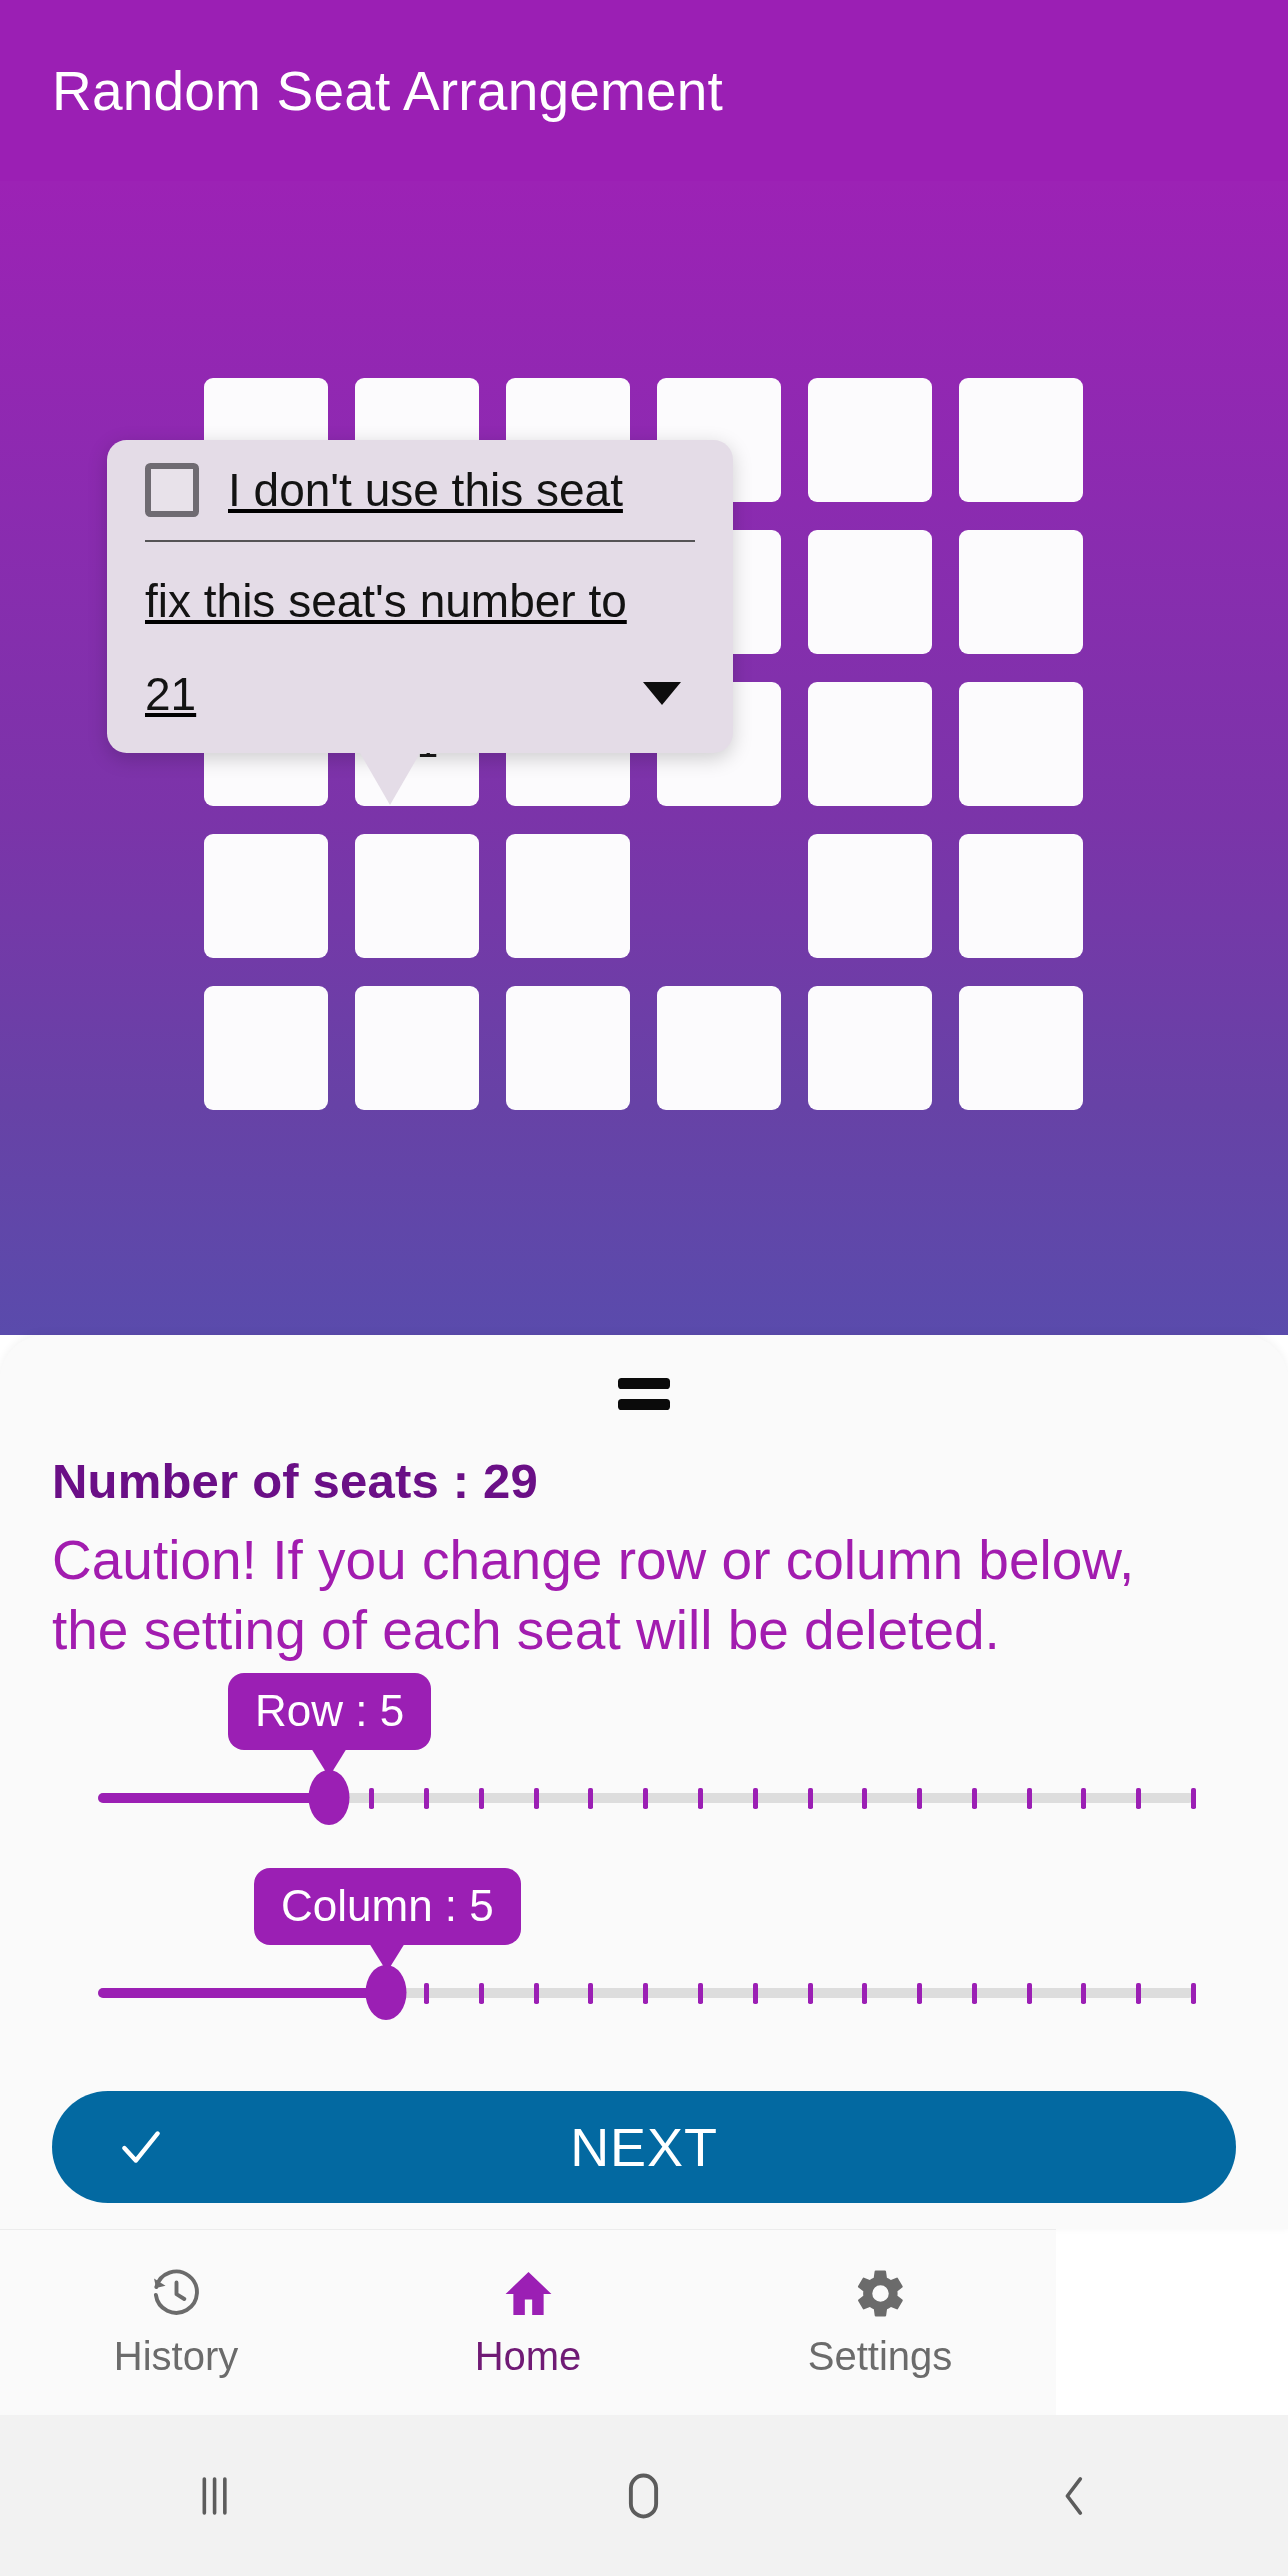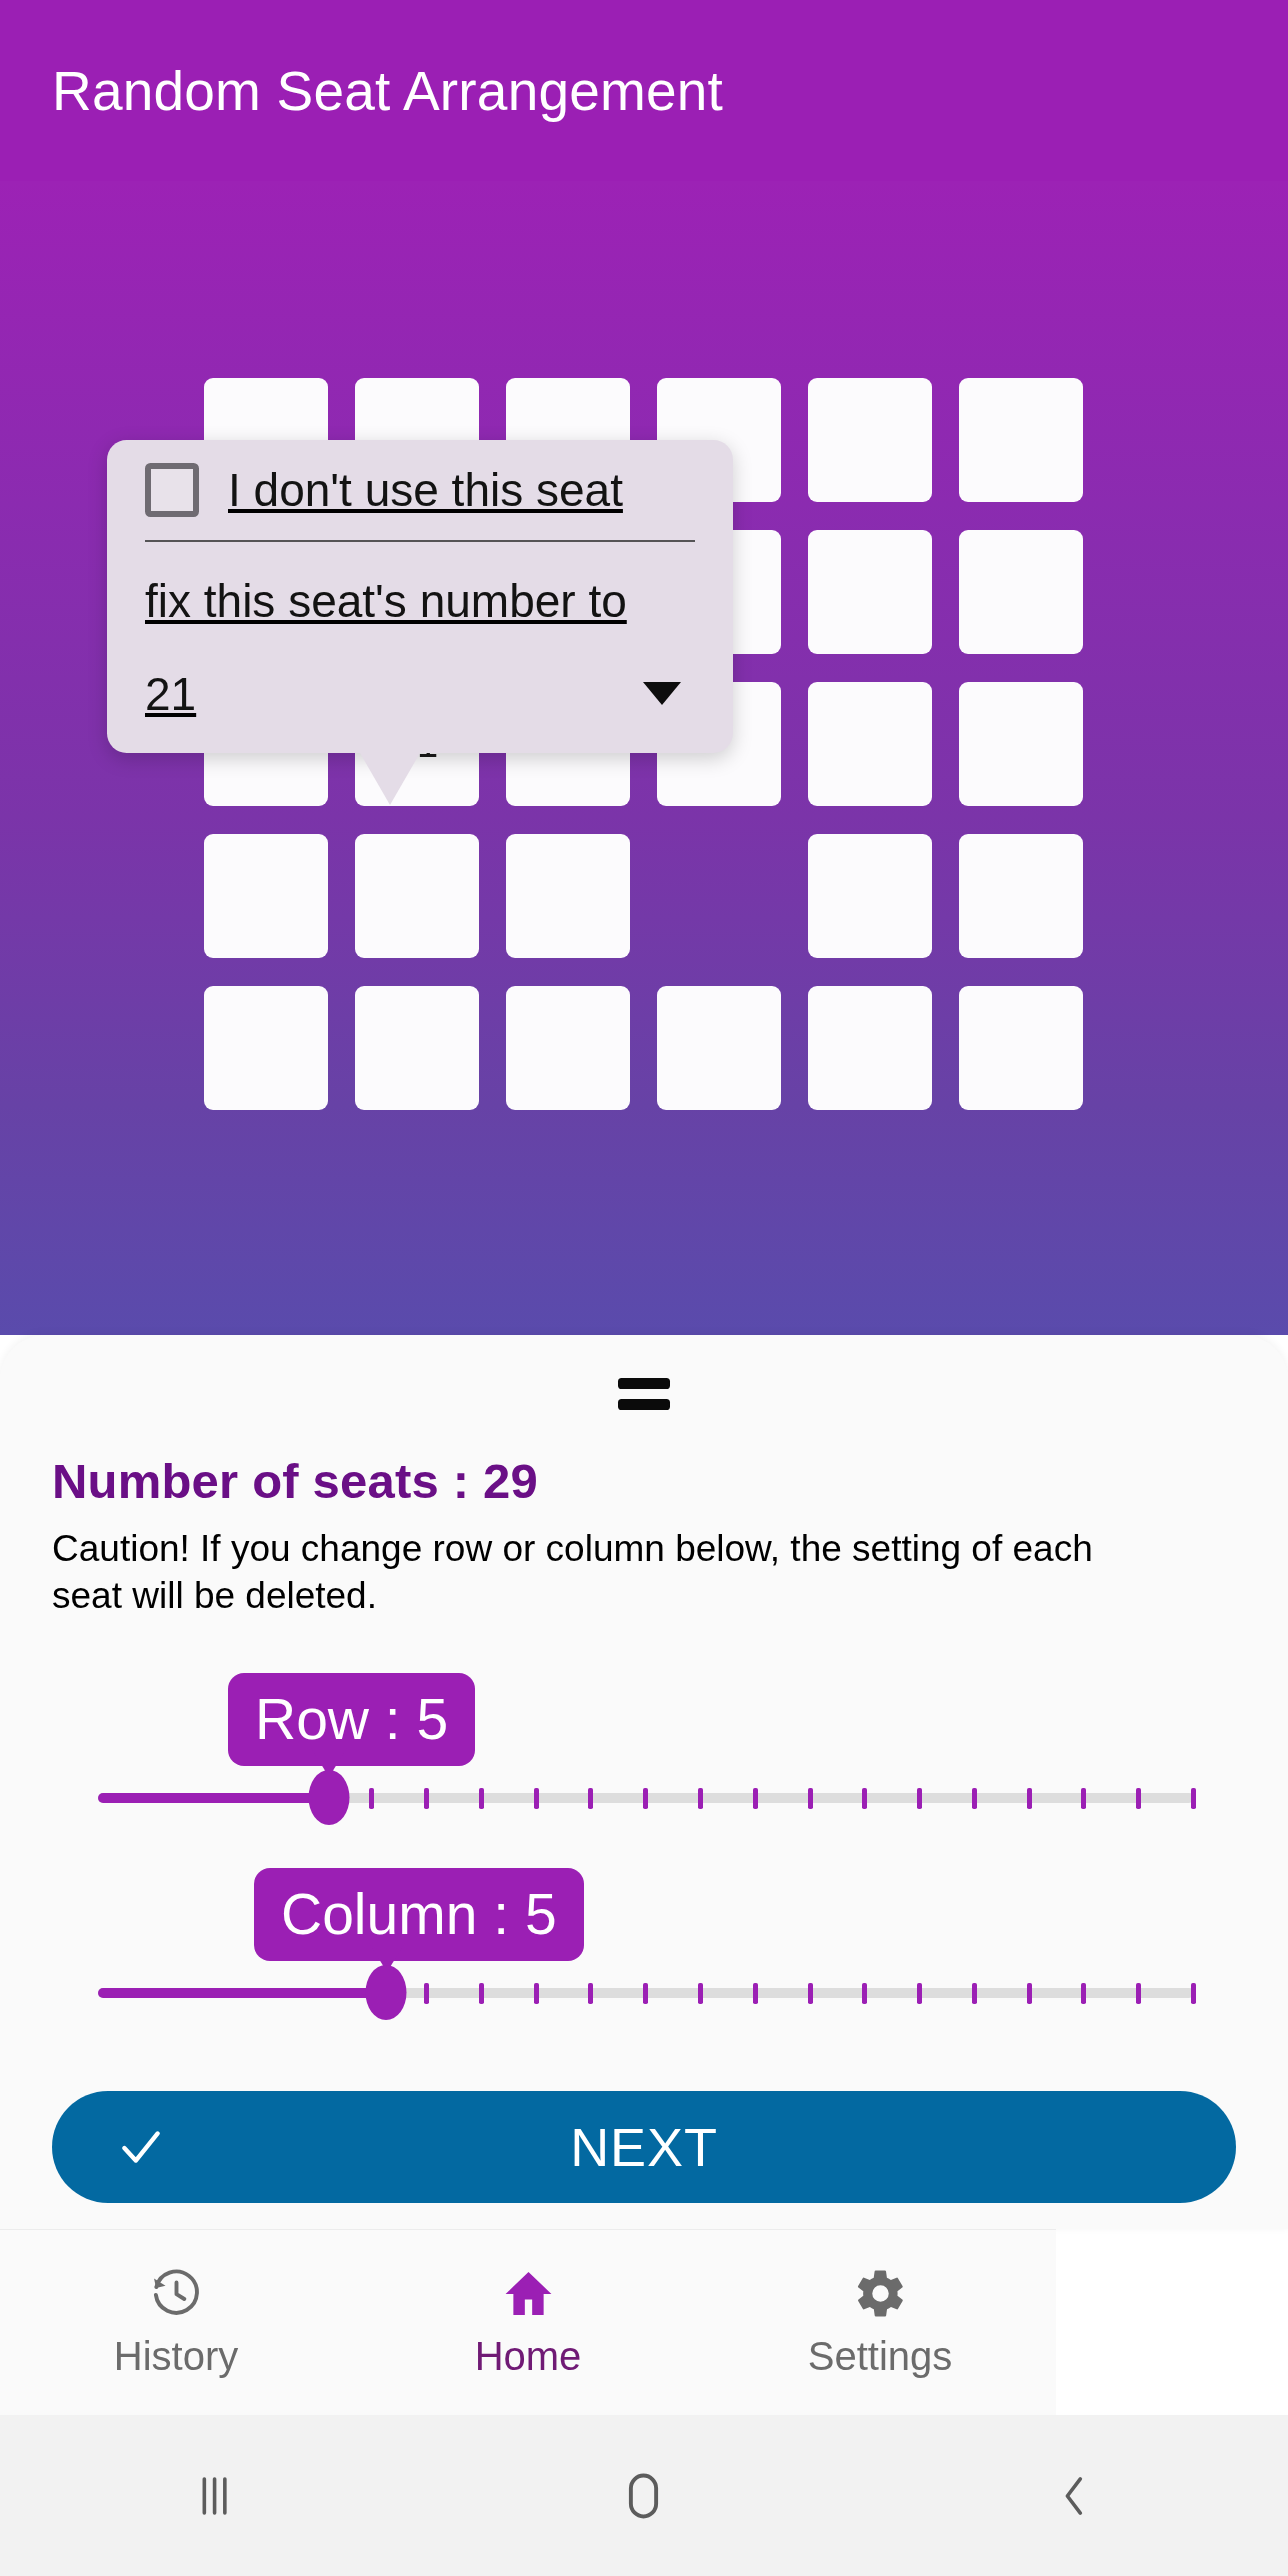--- a/index.html
+++ b/index.html
@@ -108,33 +108,33 @@
   }
   #drag-handle span + span { margin-top:10.7px; }
 
   #seat-count {
     position:absolute; left:52px; top:1453px;
     font-size:49px; font-weight:700; color:#6A0F86;
     letter-spacing:0.2px;
   }
   #caution {
     position:absolute; left:52px; top:1525px; width:1100px;
-    font-size:37px; line-height:1.28; color:#000000;
+    font-size:55px; line-height:1.28; color:#a21caf;
   }
 
   
   .slider-block { position:absolute; left:0; width:1288px; }
   #row-block { top:1673px; }
   #col-block { top:1868px; }
 
   .bubble {
     position:absolute;
     background:#9B1FB4; color:#ffffff;
     border-radius:16px; padding:12.5px 27px 14.3px;
-    font-size:57px; white-space:nowrap;
+    font-size:44px; white-space:nowrap;
   }
   .bubble-tail {
     position:absolute; width:0; height:0;
     border-left:18px solid transparent;
     border-right:18px solid transparent;
     border-top:29px solid #9B1FB4;
   }
   .track-wrap { position:absolute; left:98px; width:1096px; height:36px; }
   .track-inactive {
     position:absolute; left:0; top:13.4px; width:100%; height:9.8px;

